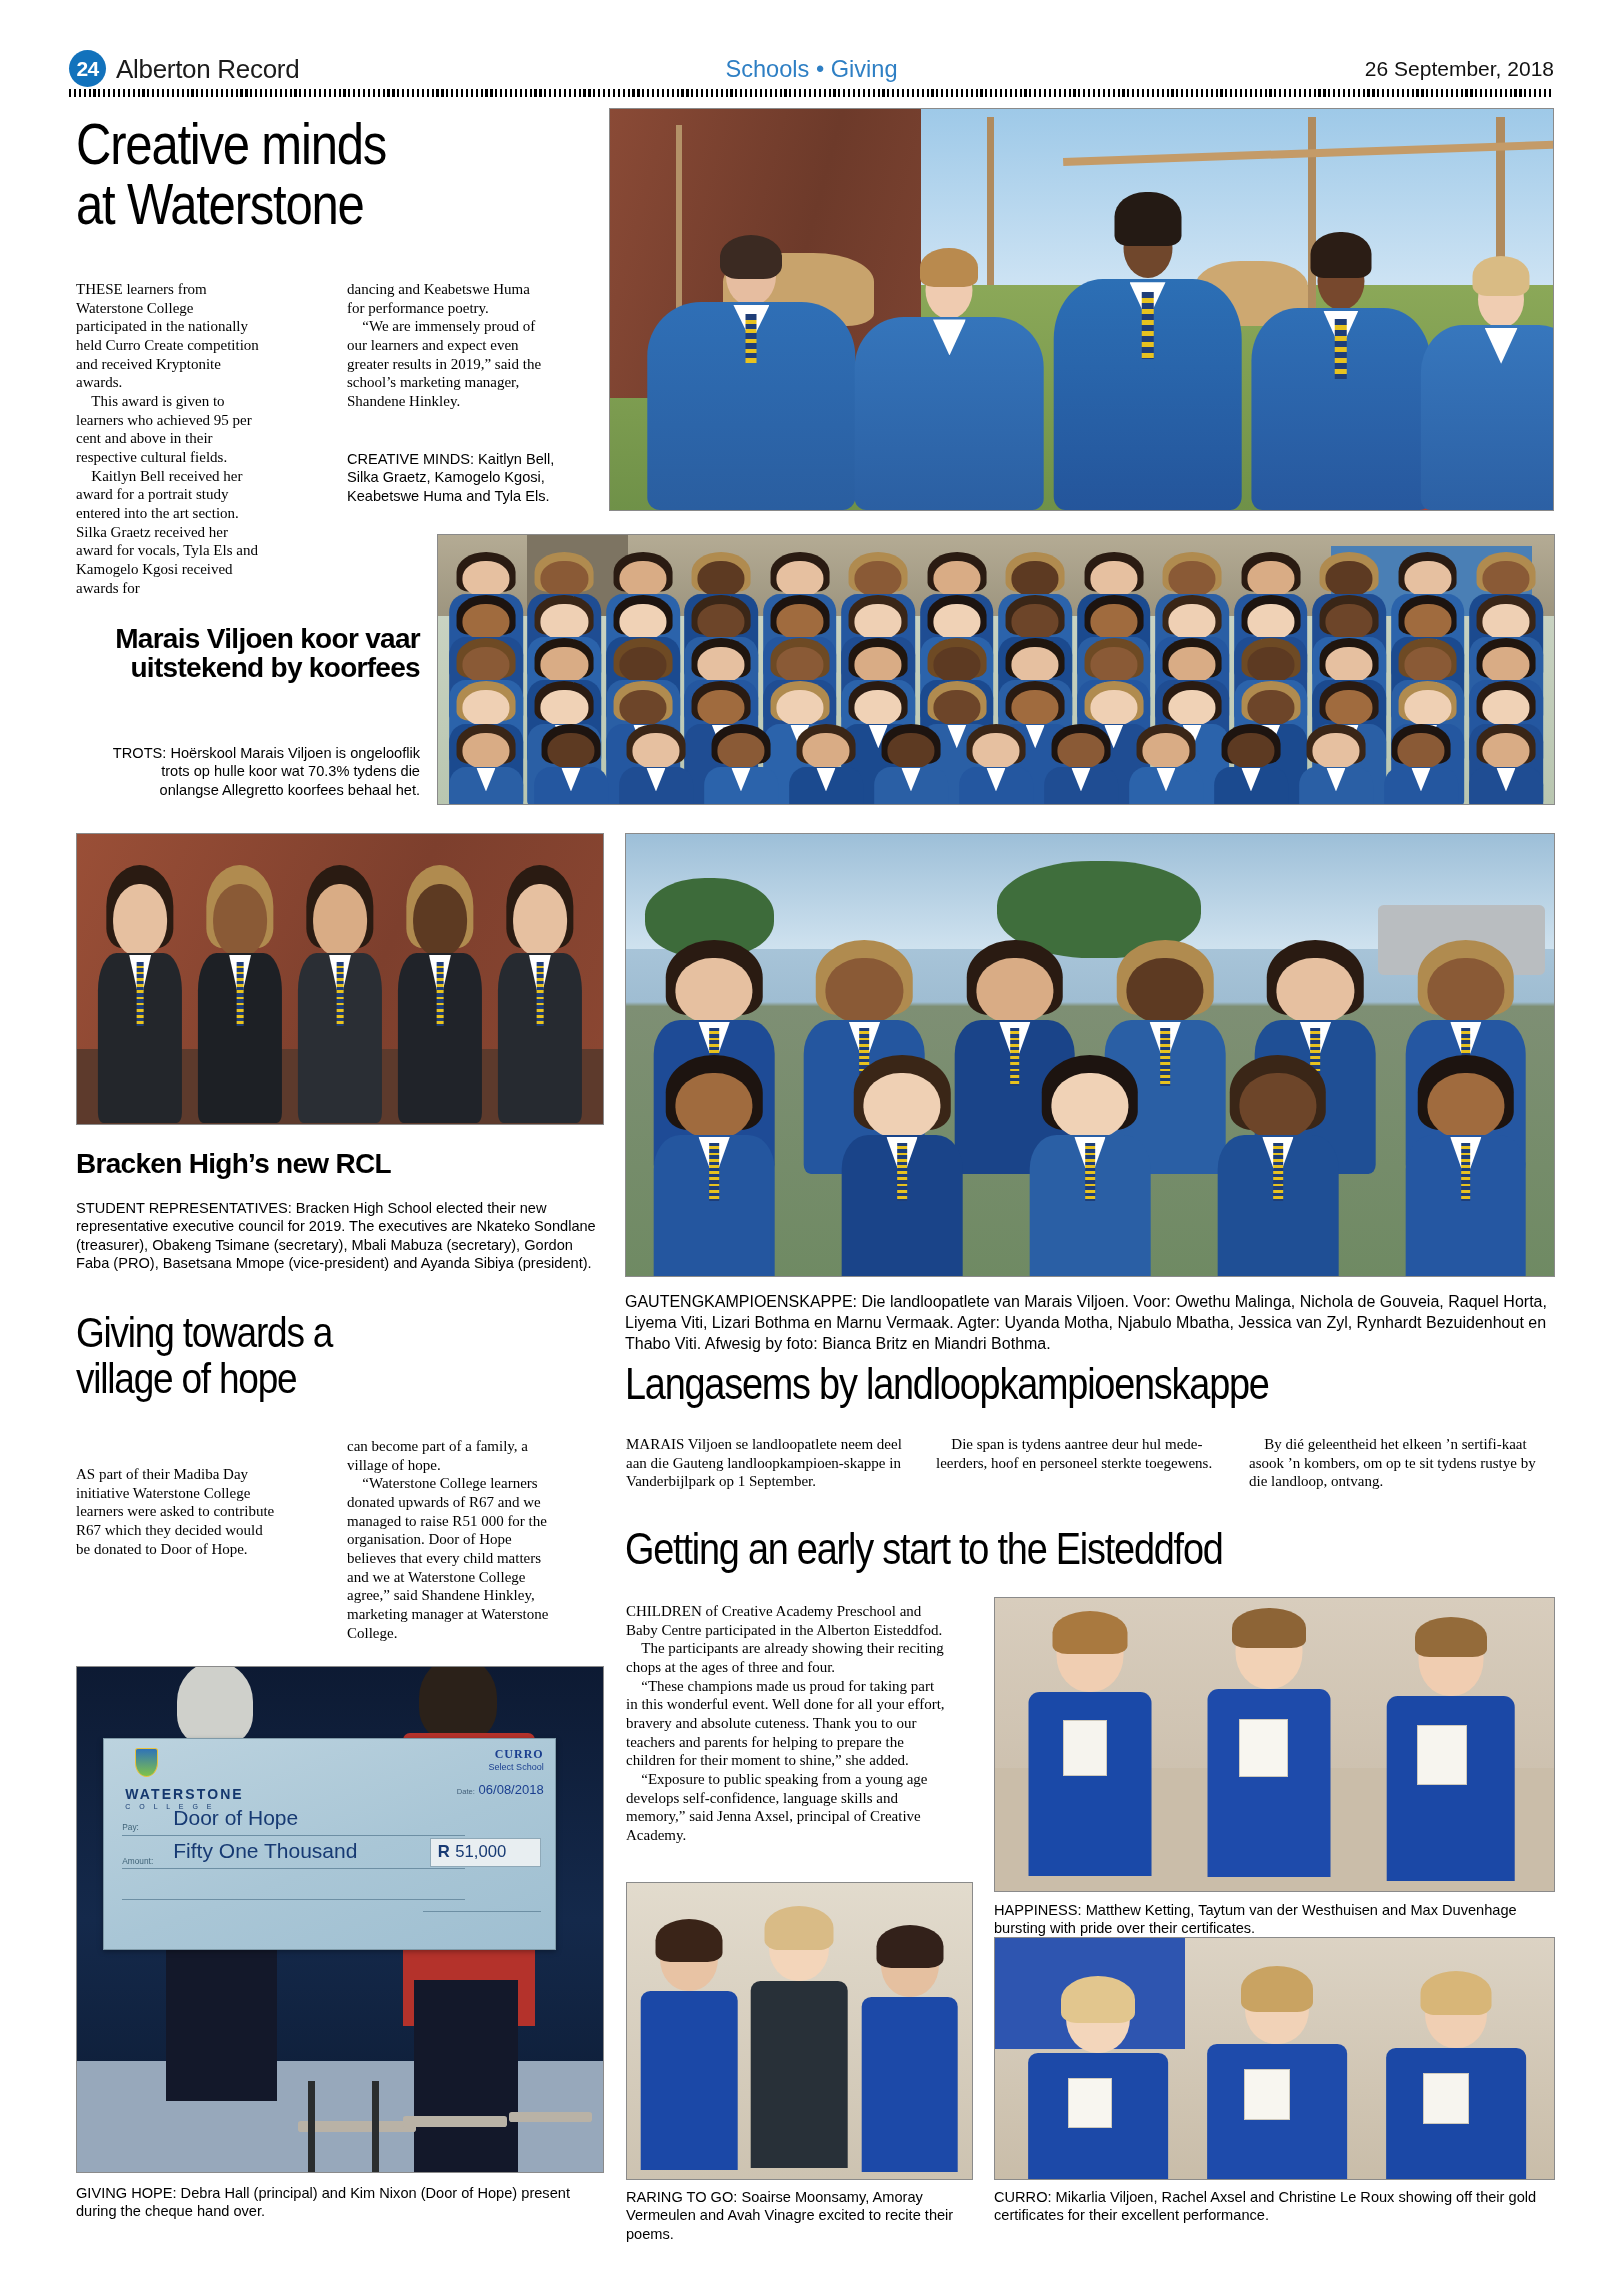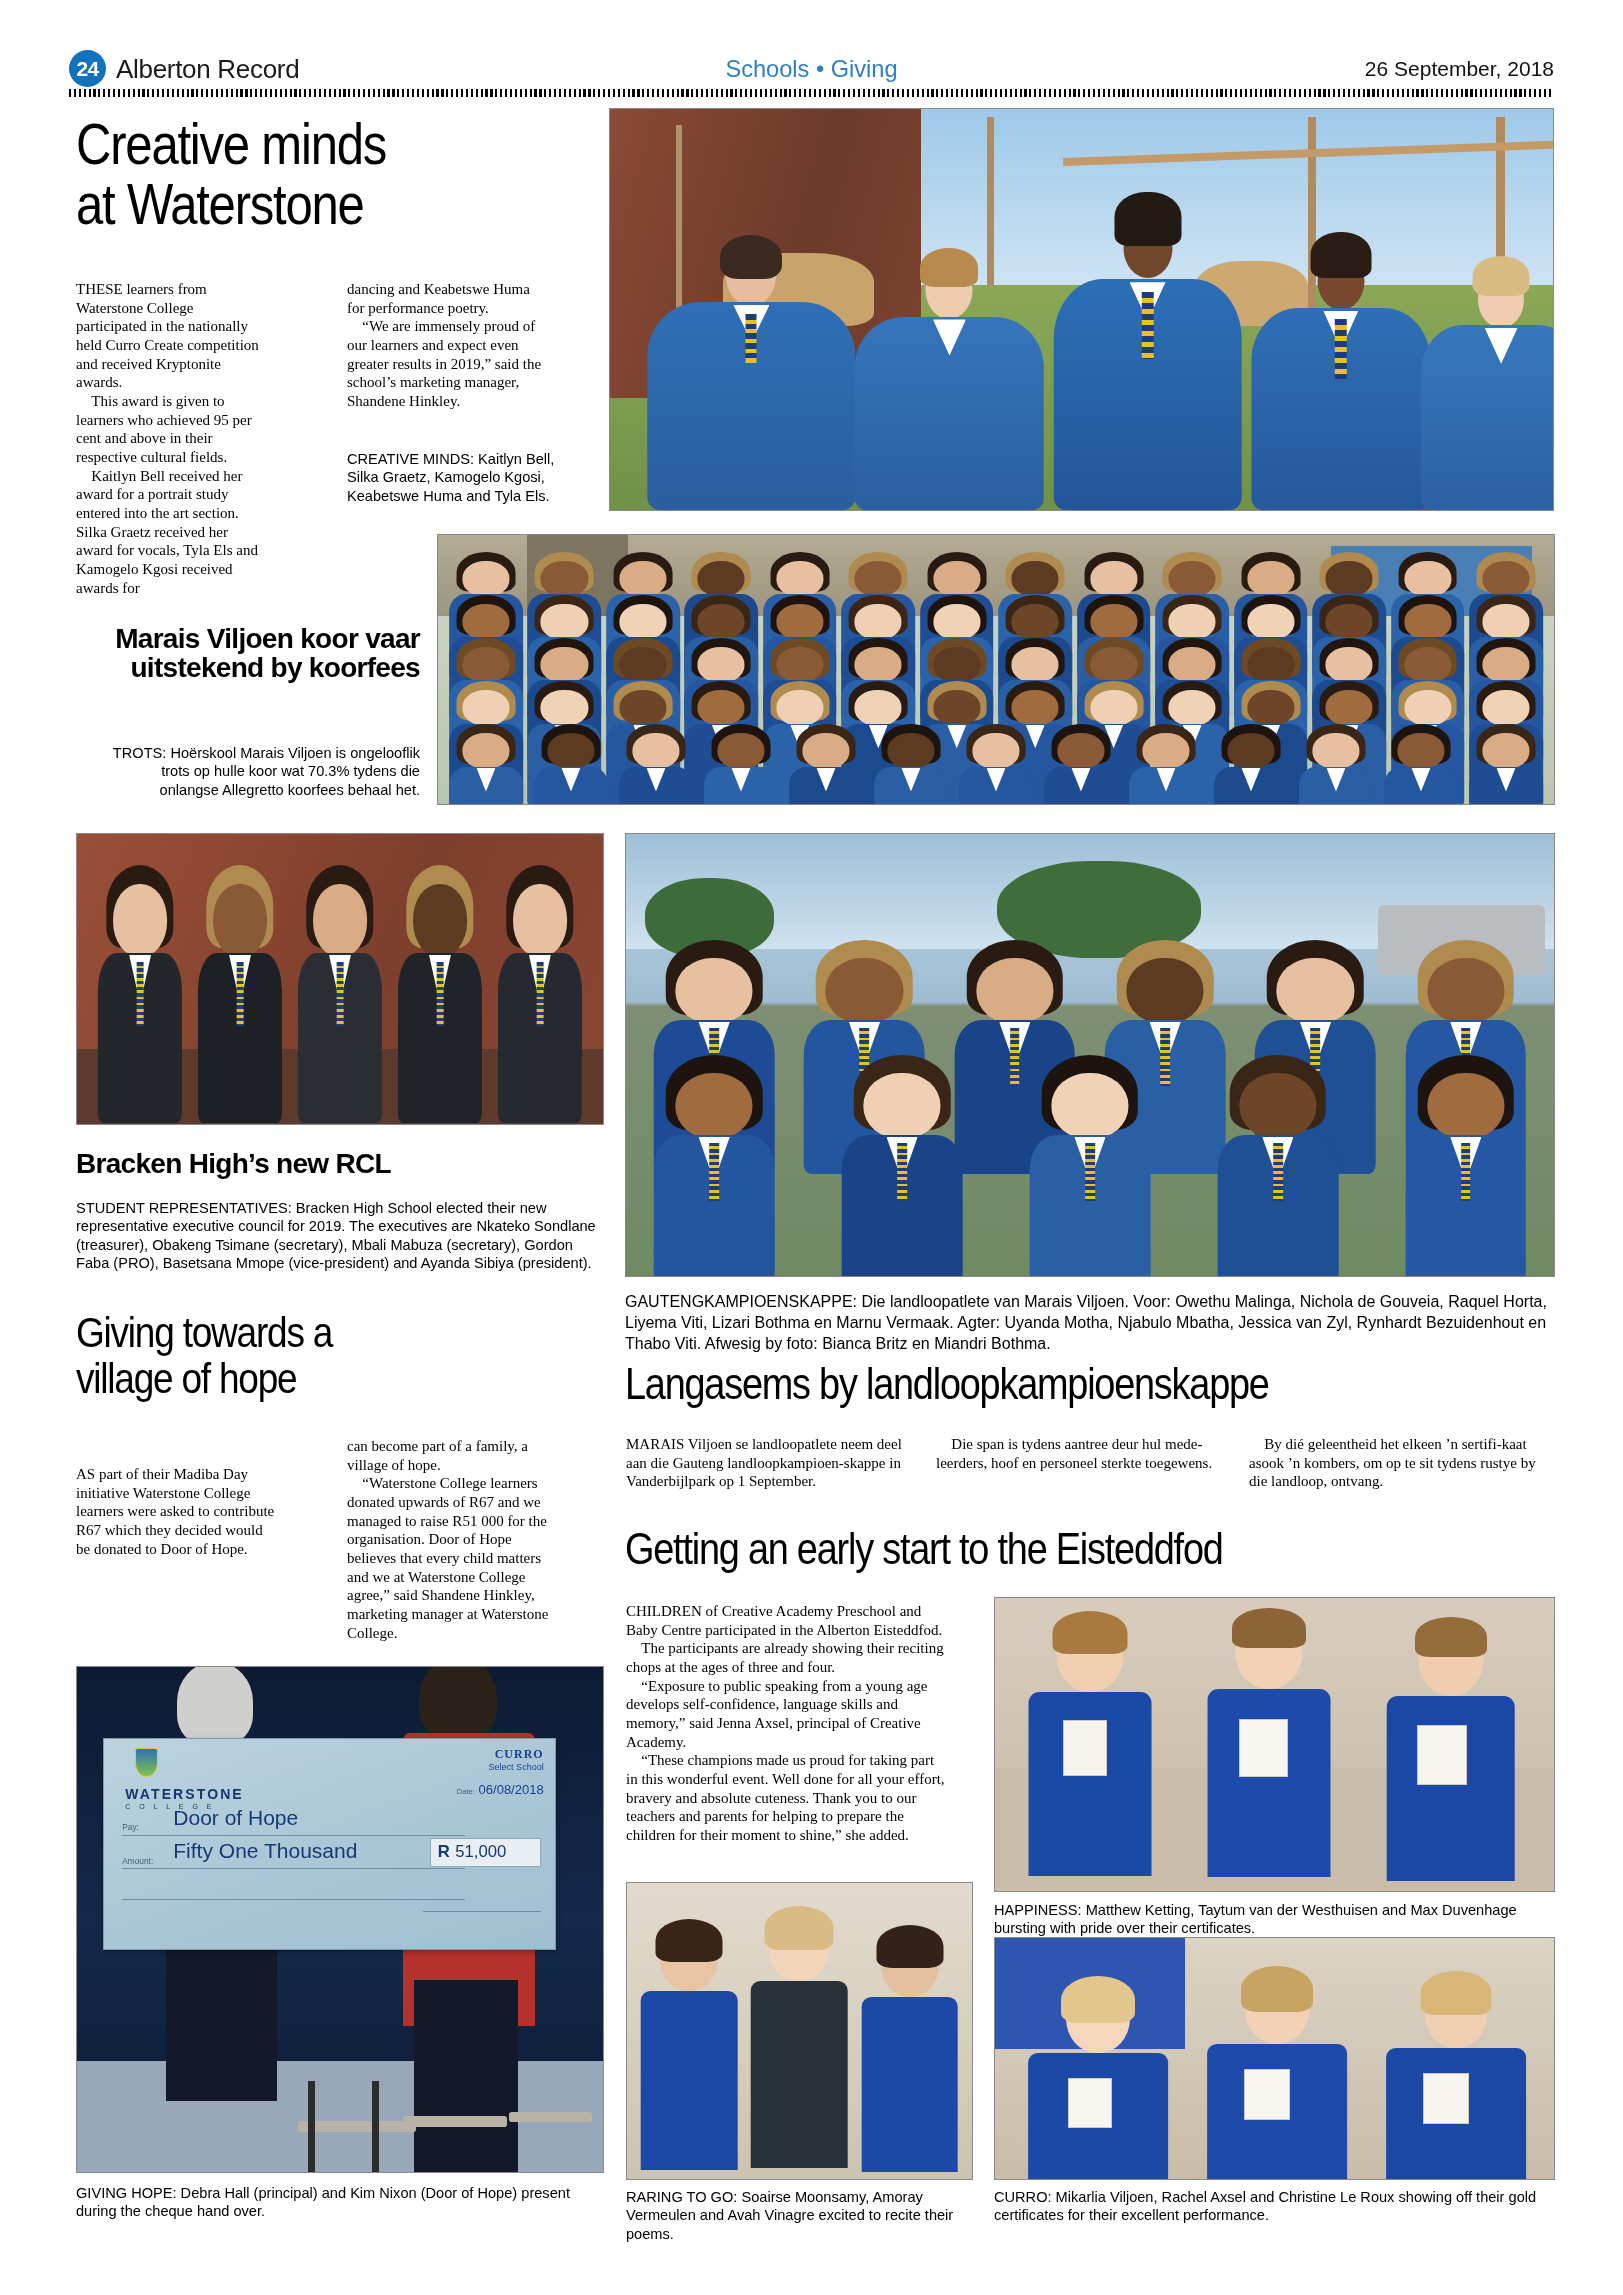--- a/index.html
+++ b/index.html
@@ -849,22 +849,22 @@
   </div>
   <div class="body-serif" style="position:absolute;left:1249px;top:1435px;width:292px;">
     <p>By dié geleentheid het elkeen ’n sertifi-kaat asook ’n kombers, om op te sit tydens rustye by die landloop, ontvang.</p>
   </div>
 
   <div class="hl-cond" style="position:absolute;left:625px;top:1527px;width:1083px;font-size:44px;">Getting an early start to the Eisteddfod</div>
 
   <div class="body-serif" style="position:absolute;left:626px;top:1602px;width:319px;">
     <p class="first">CHILDREN of Creative Academy Preschool and Baby Centre participated in the Alberton Eisteddfod.</p>
     <p>The participants are already showing their reciting chops at the ages of three and four.</p>
+    <p>“These champions made us proud for taking part in this wonderful event. Well done for all your effort, bravery and absolute cuteness. Thank you to our teachers and parents for helping to prepare the children for their moment to shine,” she added.</p>
     <p>“Exposure to public speaking from a young age develops self-confidence, language skills and memory,” said Jenna Axsel, principal of Creative Academy.</p>
-    <p>“These champions made us proud for taking part in this wonderful event. Well done for all your effort, bravery and absolute cuteness. Thank you to our teachers and parents for helping to prepare the children for their moment to shine,” she added.</p>
   </div>
 
   <div class="photo" style="left:994px;top:1597px;width:561px;height:295px;">
     <div style="position:absolute;inset:0;background:linear-gradient(#d8cdbd,#c6b9a6);"></div>
     <div style="position:absolute;left:0;bottom:0;width:100%;height:42%;background:#cabda9;"></div>
     <div style="position:absolute;left:6%;top:6%;width:22%;height:90%;">
       <div style="position:absolute;left:50%;transform:translateX(-50%);top:0;width:67px;height:76px;background:#f0ceb2;border-radius:48%;"></div>
       <div style="position:absolute;left:50%;transform:translateX(-50%);top:-4.2px;width:75px;height:43px;background:#a9793f;border-radius:50% 50% 20% 20%;"></div>
       <div style="position:absolute;left:50%;transform:translateX(-50%);top:76px;width:100%;height:70%;background:#1a49a8;border-radius:11px 11px 0 0;"></div>
       <div style="position:absolute;left:28%;top:104px;width:44px;height:56px;background:#f6f4ee;border:0.7px solid #cfcabd;"></div>

